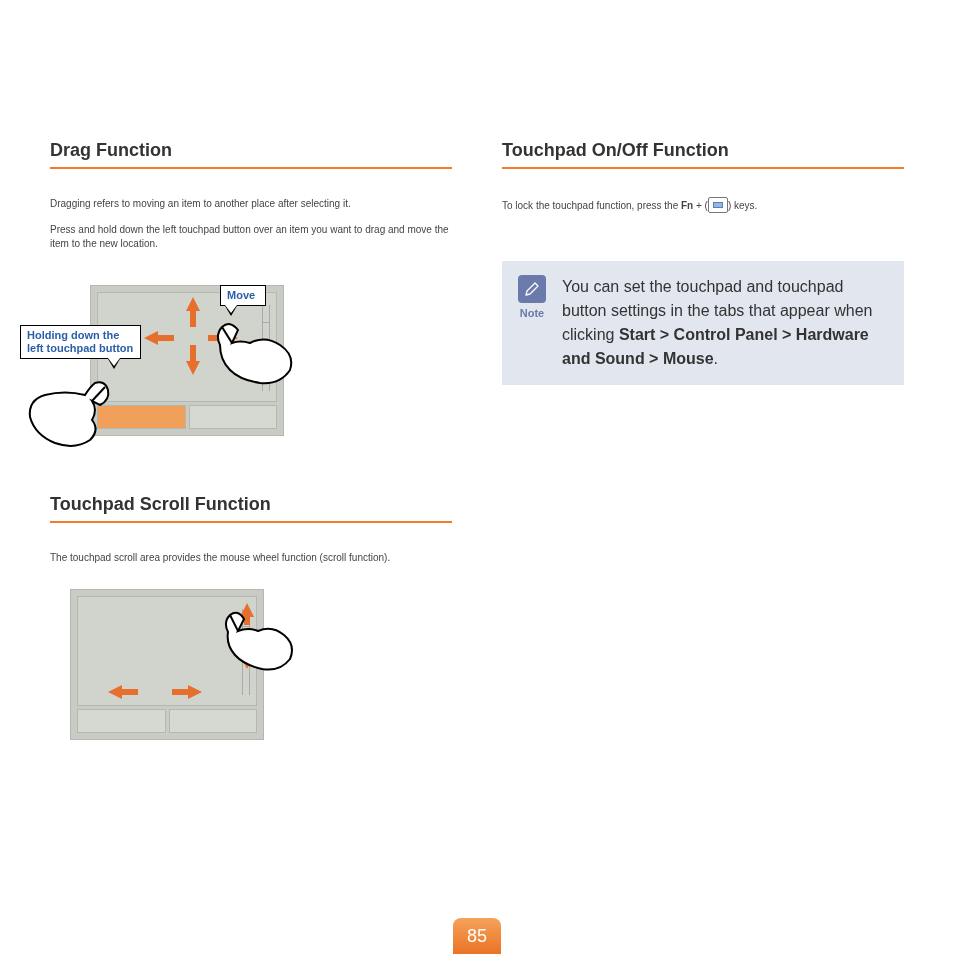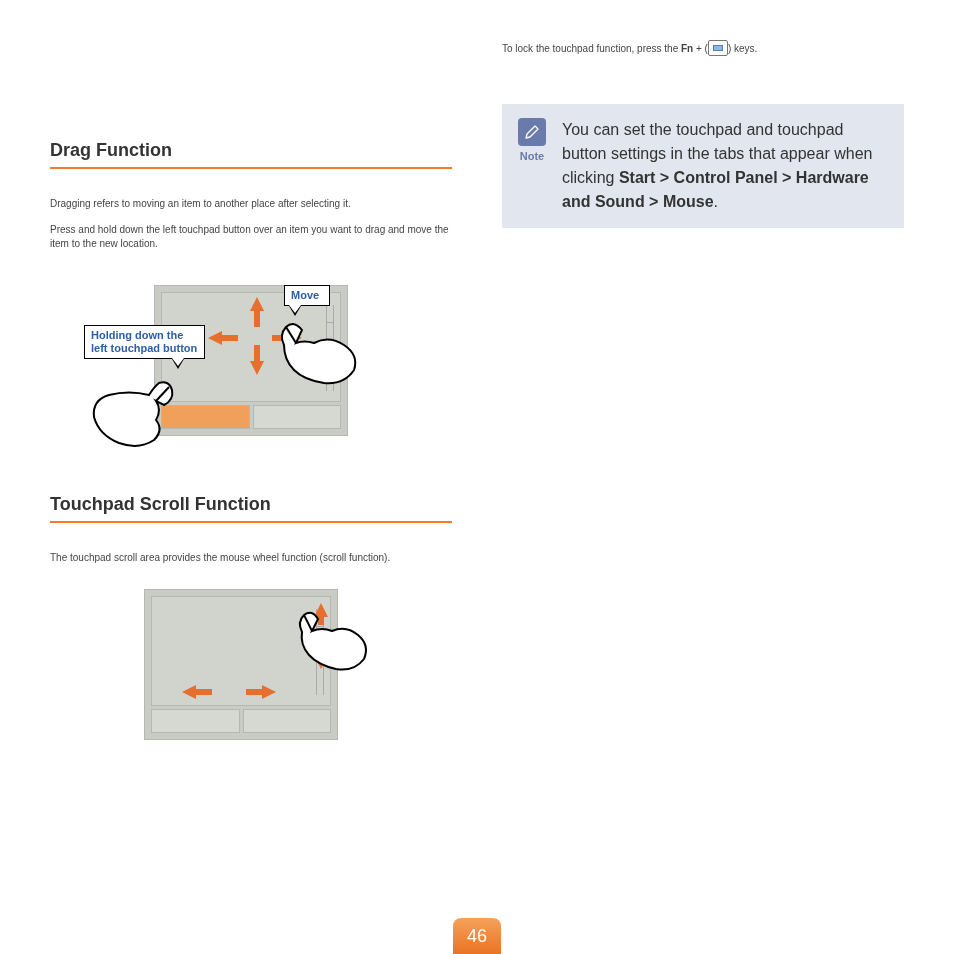--- a/index.html
+++ b/index.html
@@ -32,21 +32,20 @@
   .col .section-heading:first-child { margin-top: 100px; }
   .col .section-heading.subsequent { margin-top: 28px; }
   p.body {
     font-size: 10px;
     line-height: 1.4;
     color: #444;
     margin-bottom: 12px;
   }
   .illus {
     display: flex;
-    justify-content: center;
     margin: 14px 0 10px 0;
   }
   .touchpad-frame {
     background: #c9ccc5;
     border: 1px solid #b5b8b1;
     padding: 6px;
     position: relative;
   }
   .touchpad-surface {
     background: #d1d4cc;
@@ -310,20 +309,21 @@
 
         <svg class="hand" style="left:170px; top:28px;" width="80" height="70" viewBox="0 0 80 70">
           <path d="M 8 25 Q 3 15 10 8 Q 18 2 24 12 L 18 24 Q 28 20 38 24 Q 52 18 64 28 Q 76 38 70 52 Q 60 65 42 62 Q 24 58 15 48 Q 6 38 8 25 Z" fill="#fff" stroke="#000" stroke-width="2"></path>
           <path d="M 18 24 L 10 8" fill="none" stroke="#000" stroke-width="2"></path>
         </svg>
       </div>
     </div>
   </div>
 
   <div class="col">
+    <h2 class="section-heading">Touchpad On/Off Function</h2>
 
 
     <p class="body">
       <span>To lock the touchpad function, press the </span><b>Fn</b><span> + (</span><span class="key-inline"><span class="inner-key"></span></span><span>) keys.</span>
     </p>
 
     <div class="note-box">
       <div class="note-icon-wrap">
         <div class="note-icon">
           <svg width="16" height="16" viewBox="0 0 16 16">
@@ -332,13 +332,13 @@
         </div>
         <div class="note-label">Note</div>
       </div>
       <div class="note-text">
         <span>You can set the touchpad and touchpad button settings in the tabs that appear when clicking </span><span class="bold">Start &gt; Control Panel &gt; Hardware and Sound &gt; Mouse</span><span>.</span>
       </div>
     </div>
   </div>
 </div>
 
-<div class="page-number">46</div>
+<div class="page-number">85</div>
 
 </body></html>

